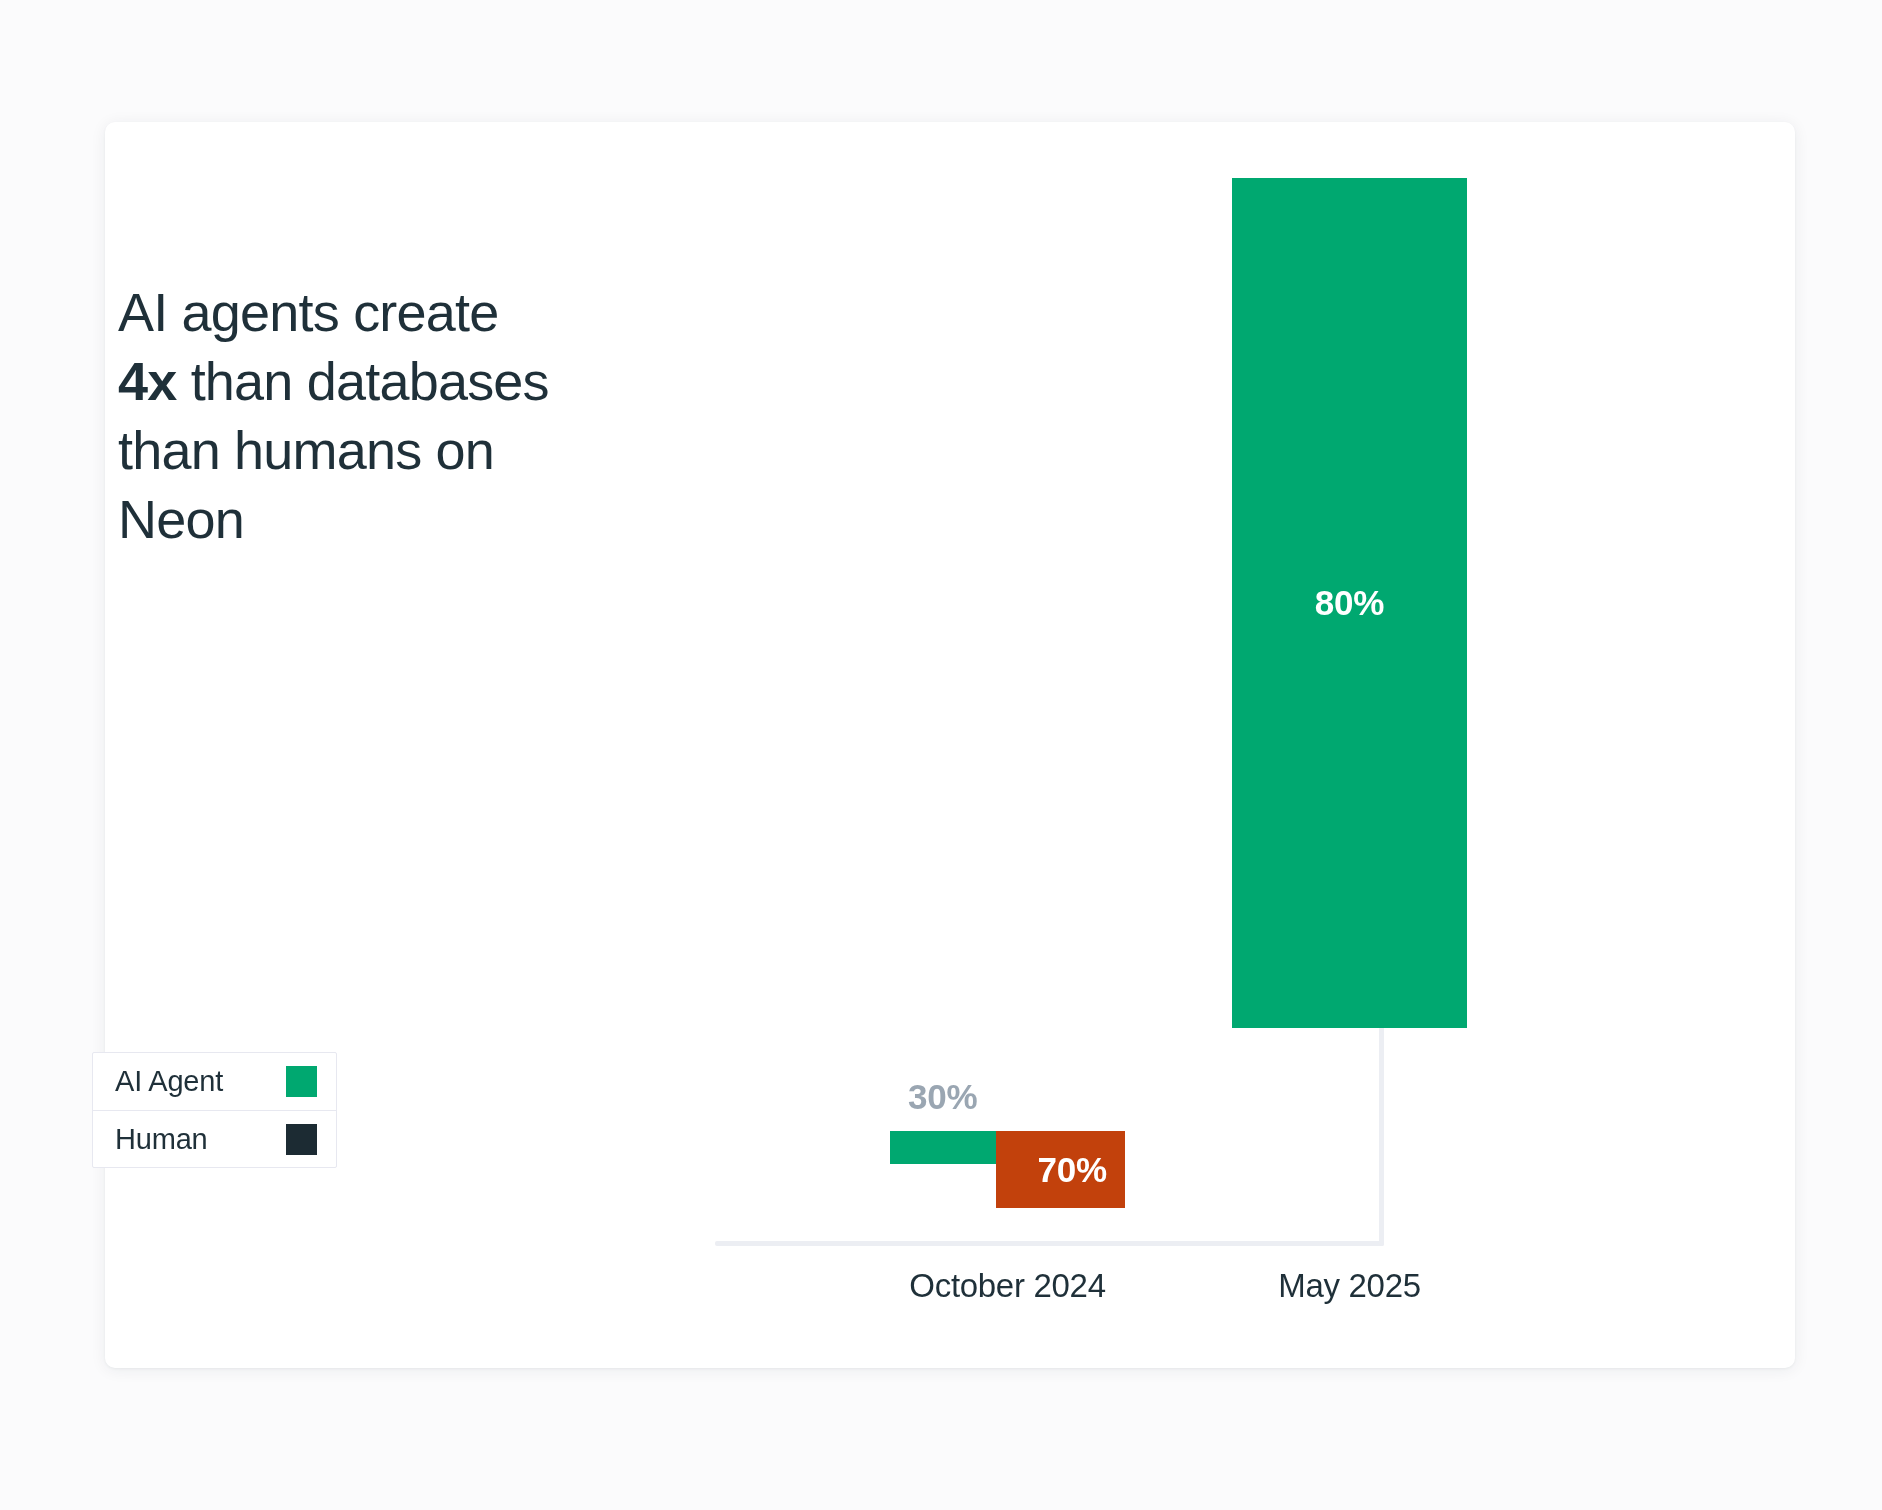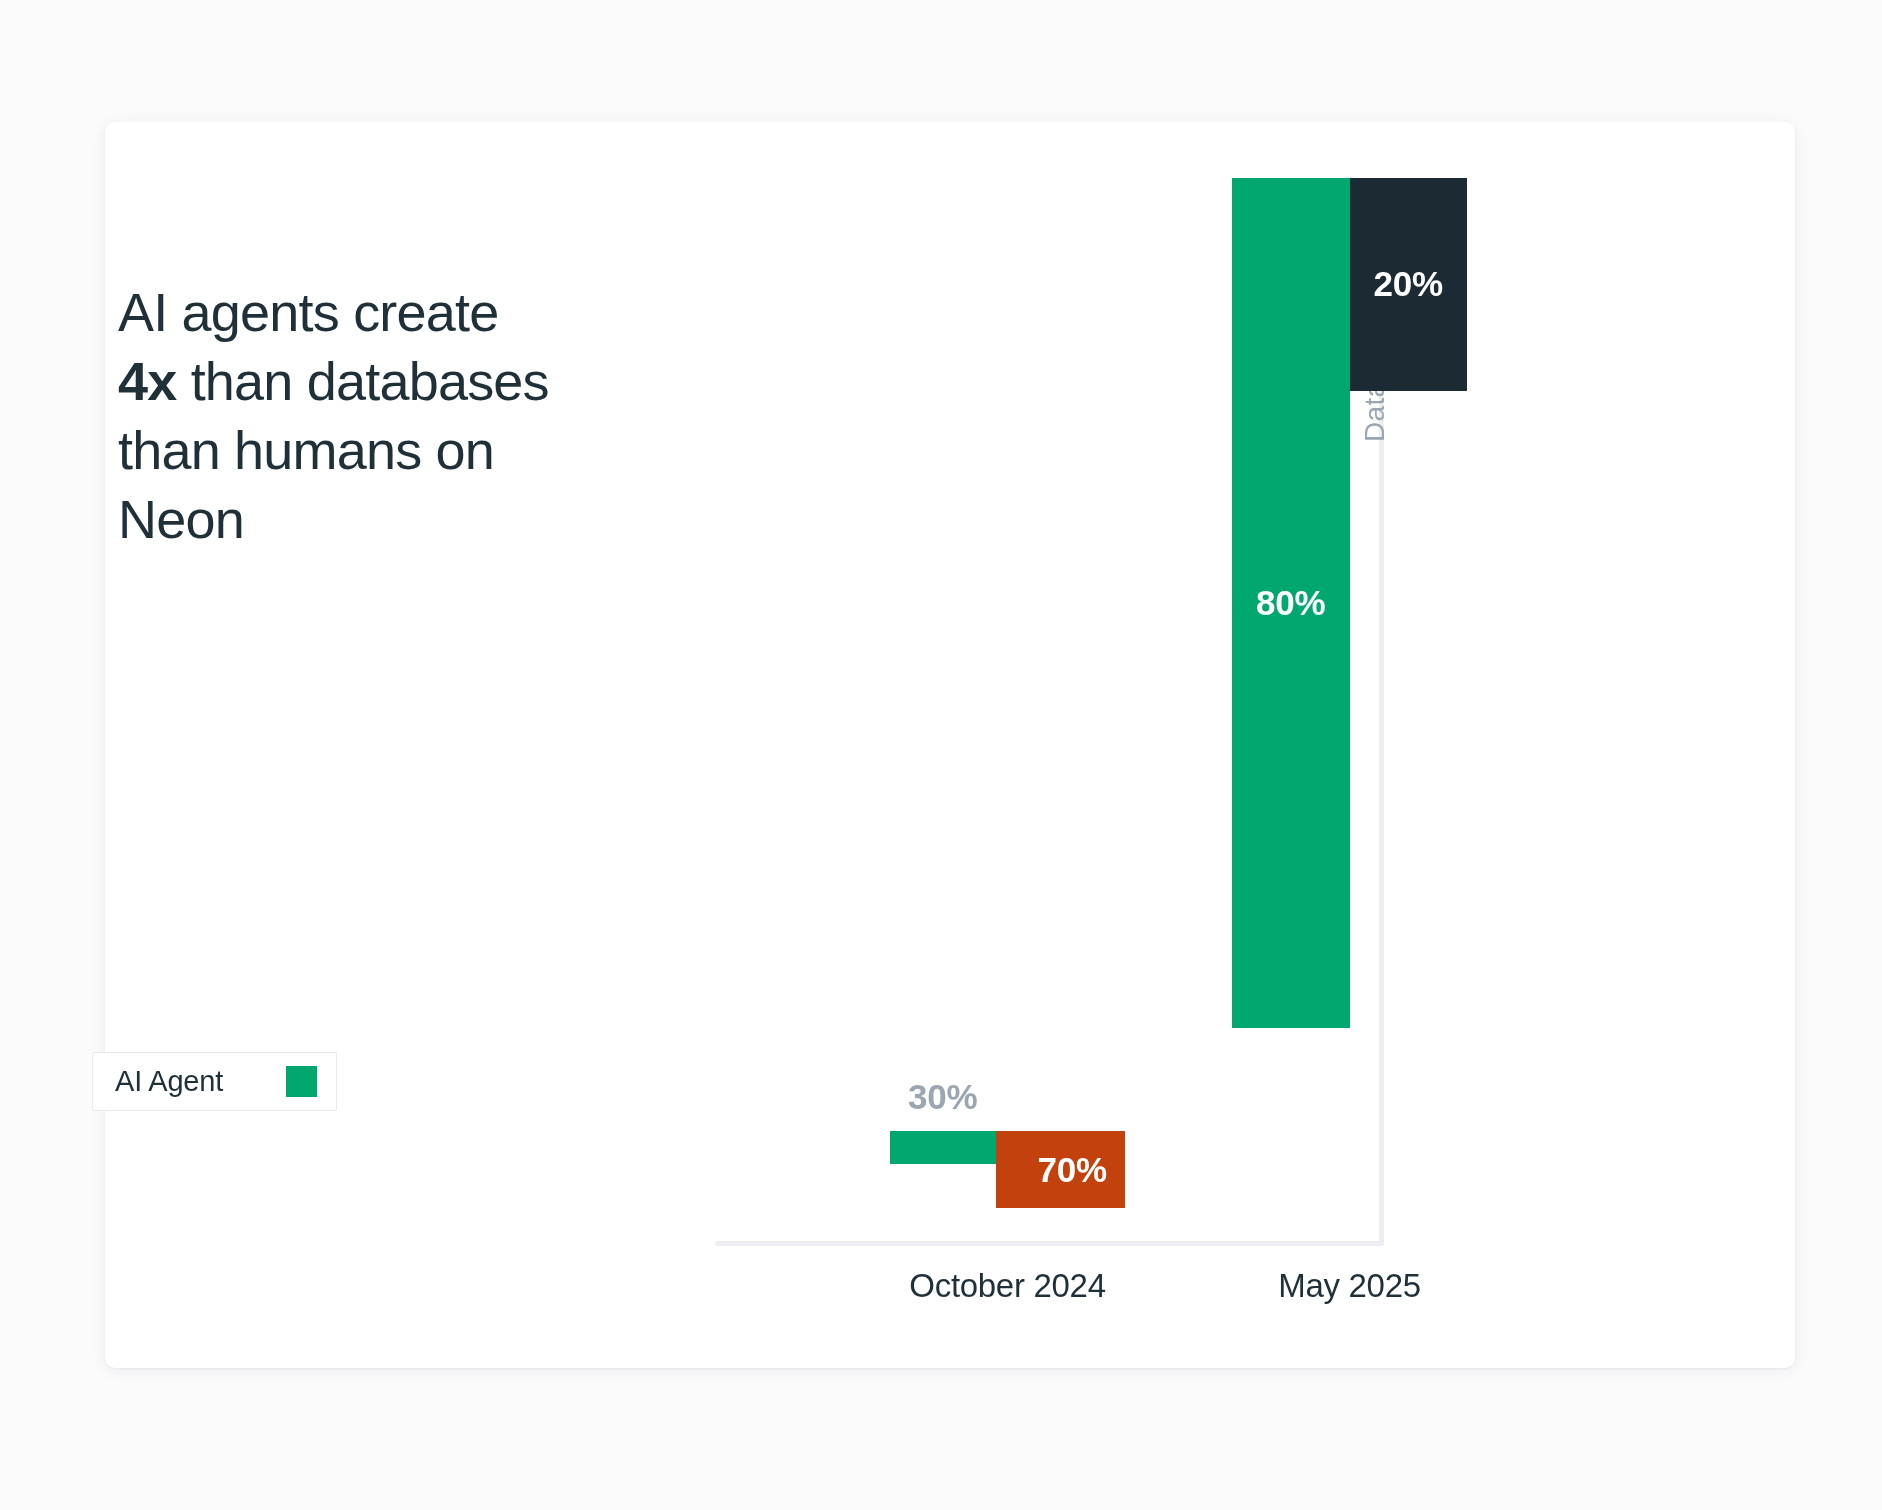--- a/index.html
+++ b/index.html
@@ -179,20 +179,24 @@
   <span class="strong">4x</span><span> than databases</span><br>
   <span>than humans on</span><br>
   <span>Neon</span>
 </div>
 
 <div class="legend">
   <div class="legend-row">
     <span class="legend-label">AI Agent</span>
     <span class="legend-swatch" style="background: rgb(0, 168, 112);"></span>
   </div>
+  <div class="legend-row">
+    <span class="legend-label">Human</span>
+    <span class="legend-swatch" style="background: rgb(28, 43, 51);"></span>
+  </div>
 </div>
 
 <div class="plot">
   <div class="axis-baseline"></div>
   <div class="axis-vertical"></div>
   <div class="axis-title">Databases created</div>
 
   <div class="bar-group g0">
     <div class="bar-stack">
       <div class="seg" style="background: rgb(0, 168, 112); height: 30%;">
@@ -203,19 +207,16 @@
       </div>
     </div>
     <div class="cat-label">October 2024</div>
   </div>
 
   <div class="bar-group g1">
     <div class="bar-stack">
       <div class="seg" style="background: rgb(0, 168, 112); height: 80%;">
         <span class="seg-value">80%</span>
       </div>
-      <div class="seg" style="background: rgb(28, 43, 51); height: 20%;">
-        <span class="seg-value">20%</span>
-      </div>
     </div>
     <div class="cat-label">May 2025</div>
   </div>
 </div>
 
 </body></html>

